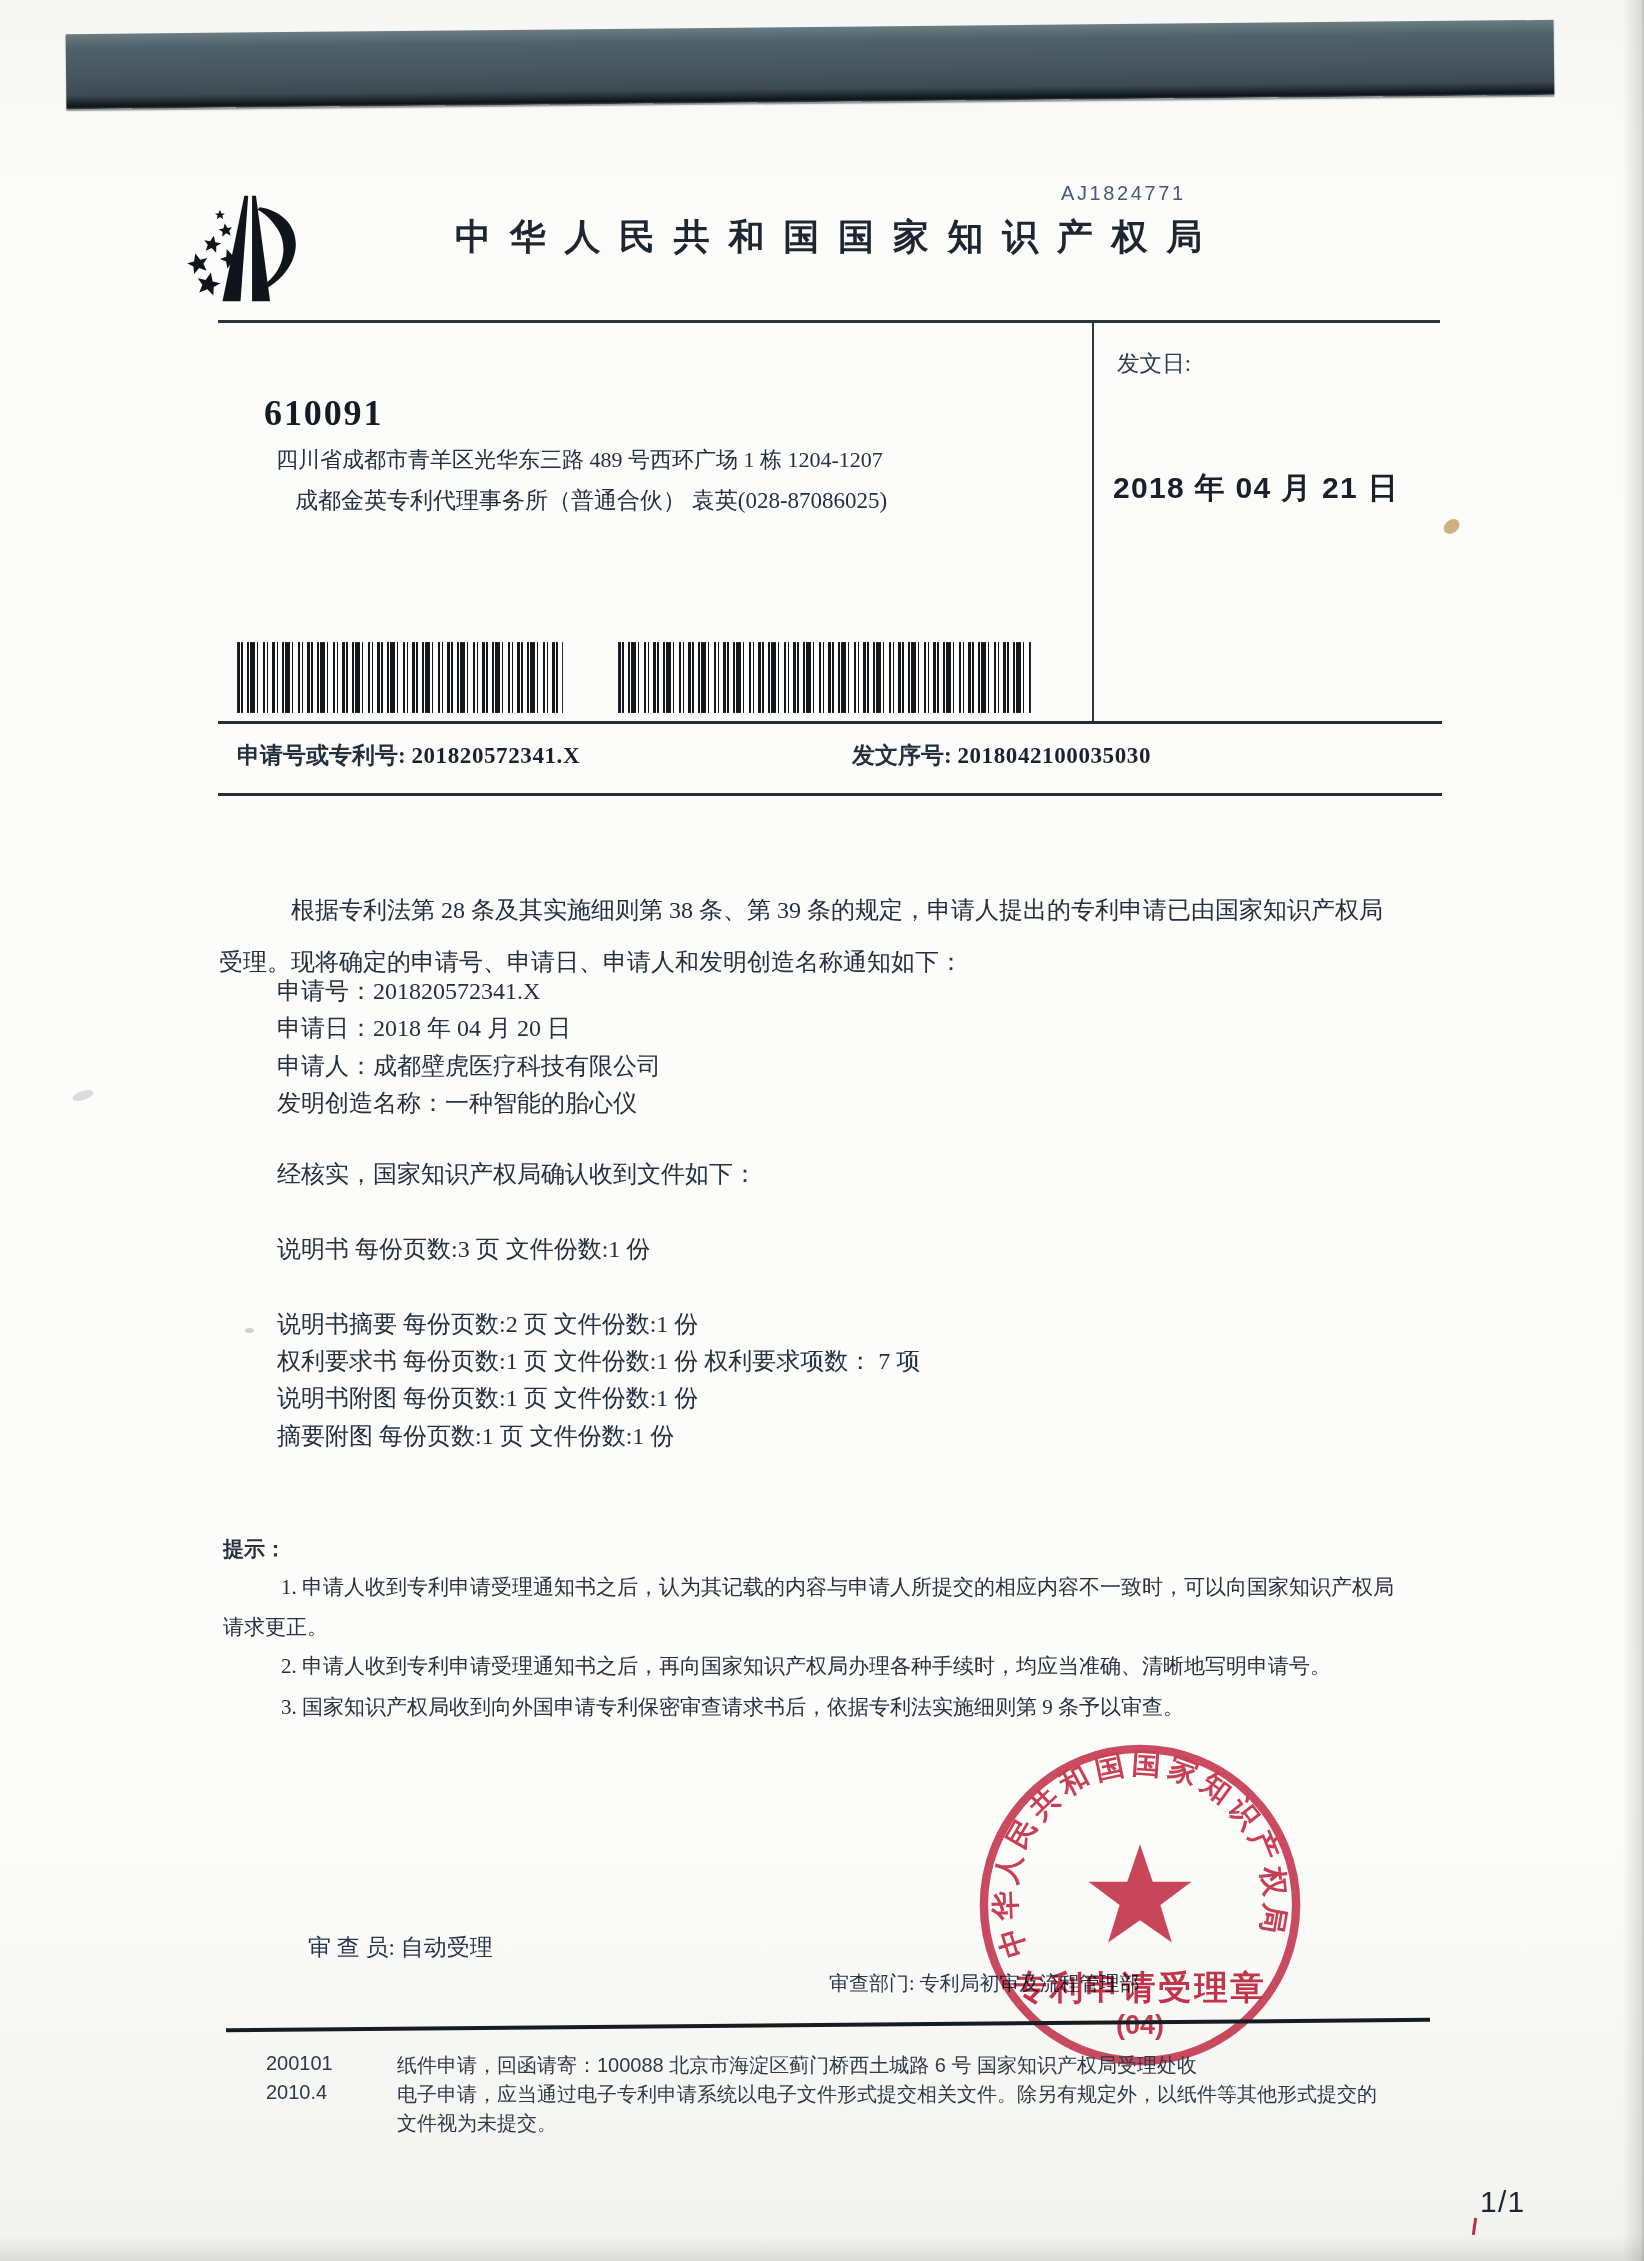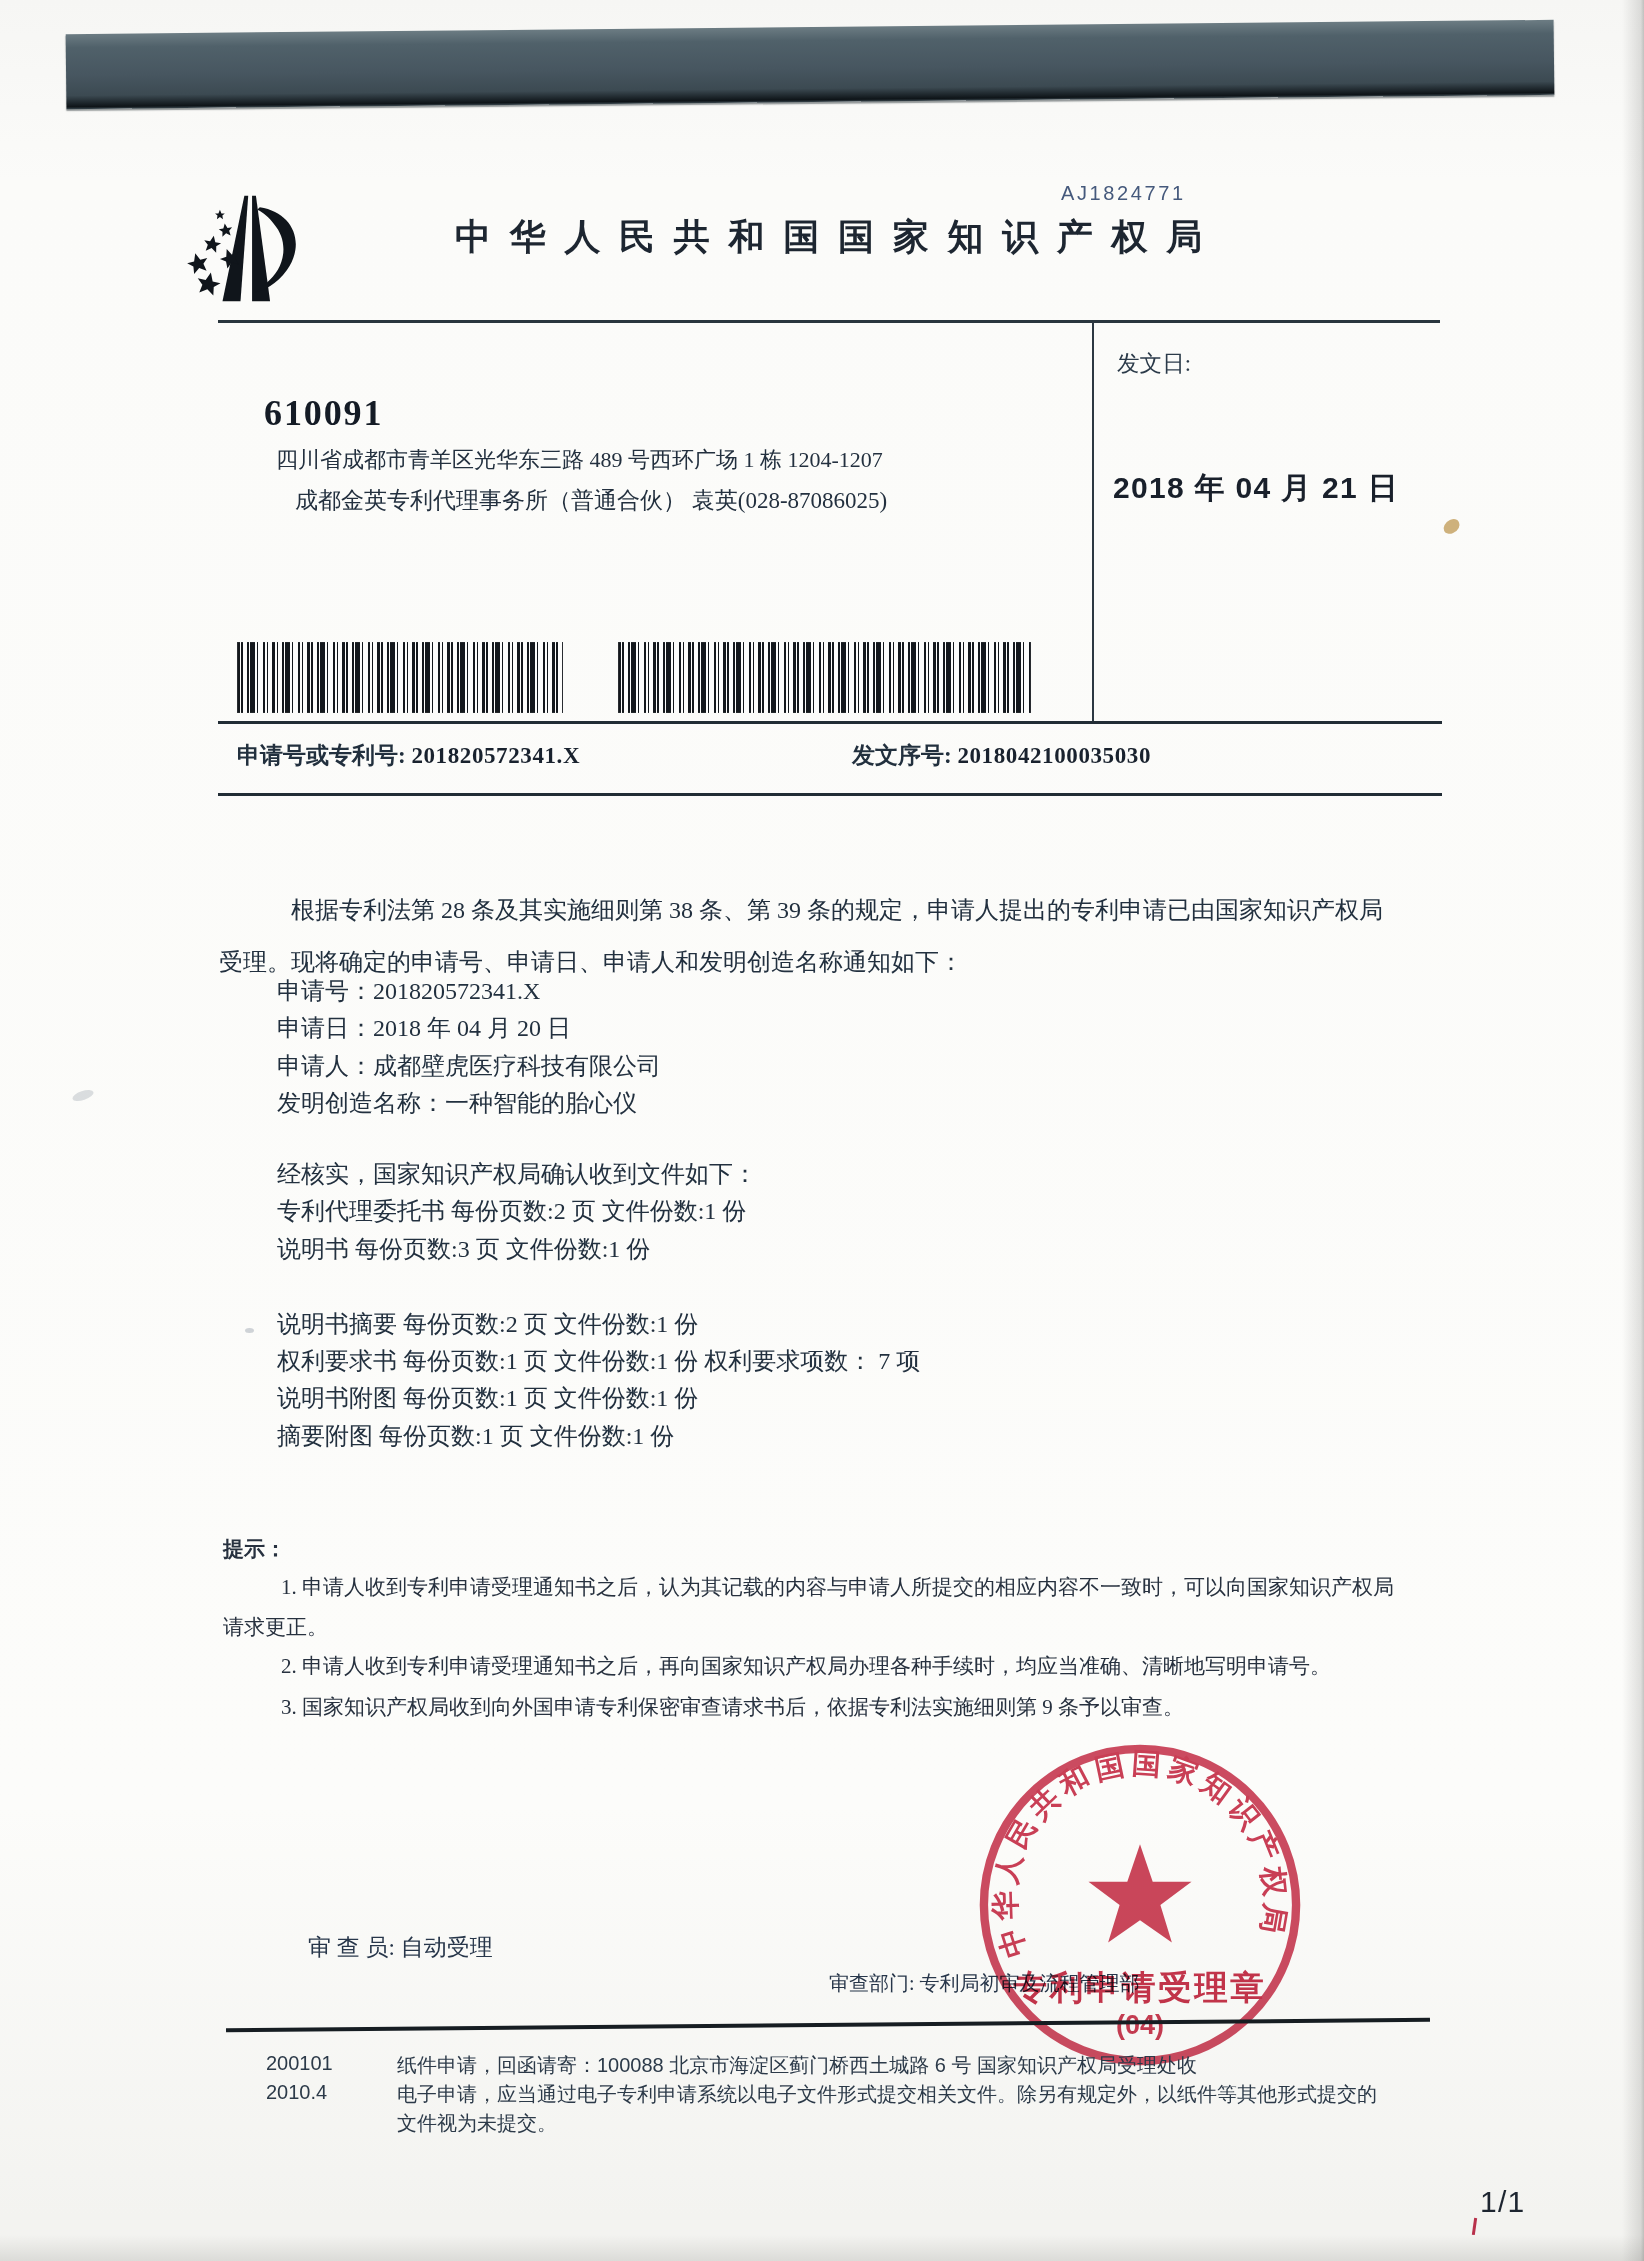--- a/index.html
+++ b/index.html
@@ -138,21 +138,20 @@
 
   <div class="abs body-line" style="left:291px;top:894px;">根据专利法第 28 条及其实施细则第 38 条、第 39 条的规定，申请人提出的专利申请已由国家知识产权局</div>
   <div class="abs body-line" style="left:219px;top:934px;margin-top:12px;">受理。现将确定的申请号、申请日、申请人和发明创造名称通知如下：</div>
 
   <div class="abs body-line" style="left:277px;top:975px;">申请号：201820572341.X</div>
   <div class="abs body-line" style="left:277px;top:1012px;">申请日：2018 年 04 月 20 日</div>
   <div class="abs body-line" style="left:277px;top:1050px;">申请人：成都壁虎医疗科技有限公司</div>
   <div class="abs body-line" style="left:277px;top:1087px;">发明创造名称：一种智能的胎心仪</div>
 
   <div class="abs body-line" style="left:277px;top:1158px;">经核实，国家知识产权局确认收到文件如下：</div>
-  <div class="abs body-line" style="left:277px;top:1195px;">专利代理委托书  每份页数:2 页  文件份数:1 份</div>
   <div class="abs body-line" style="left:277px;top:1233px;">说明书  每份页数:3 页  文件份数:1 份</div>
   <div class="abs body-line" style="left:277px;top:1308px;">说明书摘要  每份页数:2 页  文件份数:1 份</div>
   <div class="abs body-line" style="left:277px;top:1345px;">权利要求书  每份页数:1 页  文件份数:1 份  权利要求项数：  7 项</div>
   <div class="abs body-line" style="left:277px;top:1382px;">说明书附图  每份页数:1 页  文件份数:1 份</div>
   <div class="abs body-line" style="left:277px;top:1420px;">摘要附图  每份页数:1 页  文件份数:1 份</div>
 
   <div class="abs notes-line" style="left:223px;top:1535px;font-weight:bold;">提示：</div>
   <div class="abs notes-line" style="left:281px;top:1573px;">1. 申请人收到专利申请受理通知书之后，认为其记载的内容与申请人所提交的相应内容不一致时，可以向国家知识产权局</div>
   <div class="abs notes-line" style="left:223px;top:1613px;">请求更正。</div>
   <div class="abs notes-line" style="left:281px;top:1652px;">2. 申请人收到专利申请受理通知书之后，再向国家知识产权局办理各种手续时，均应当准确、清晰地写明申请号。</div>

